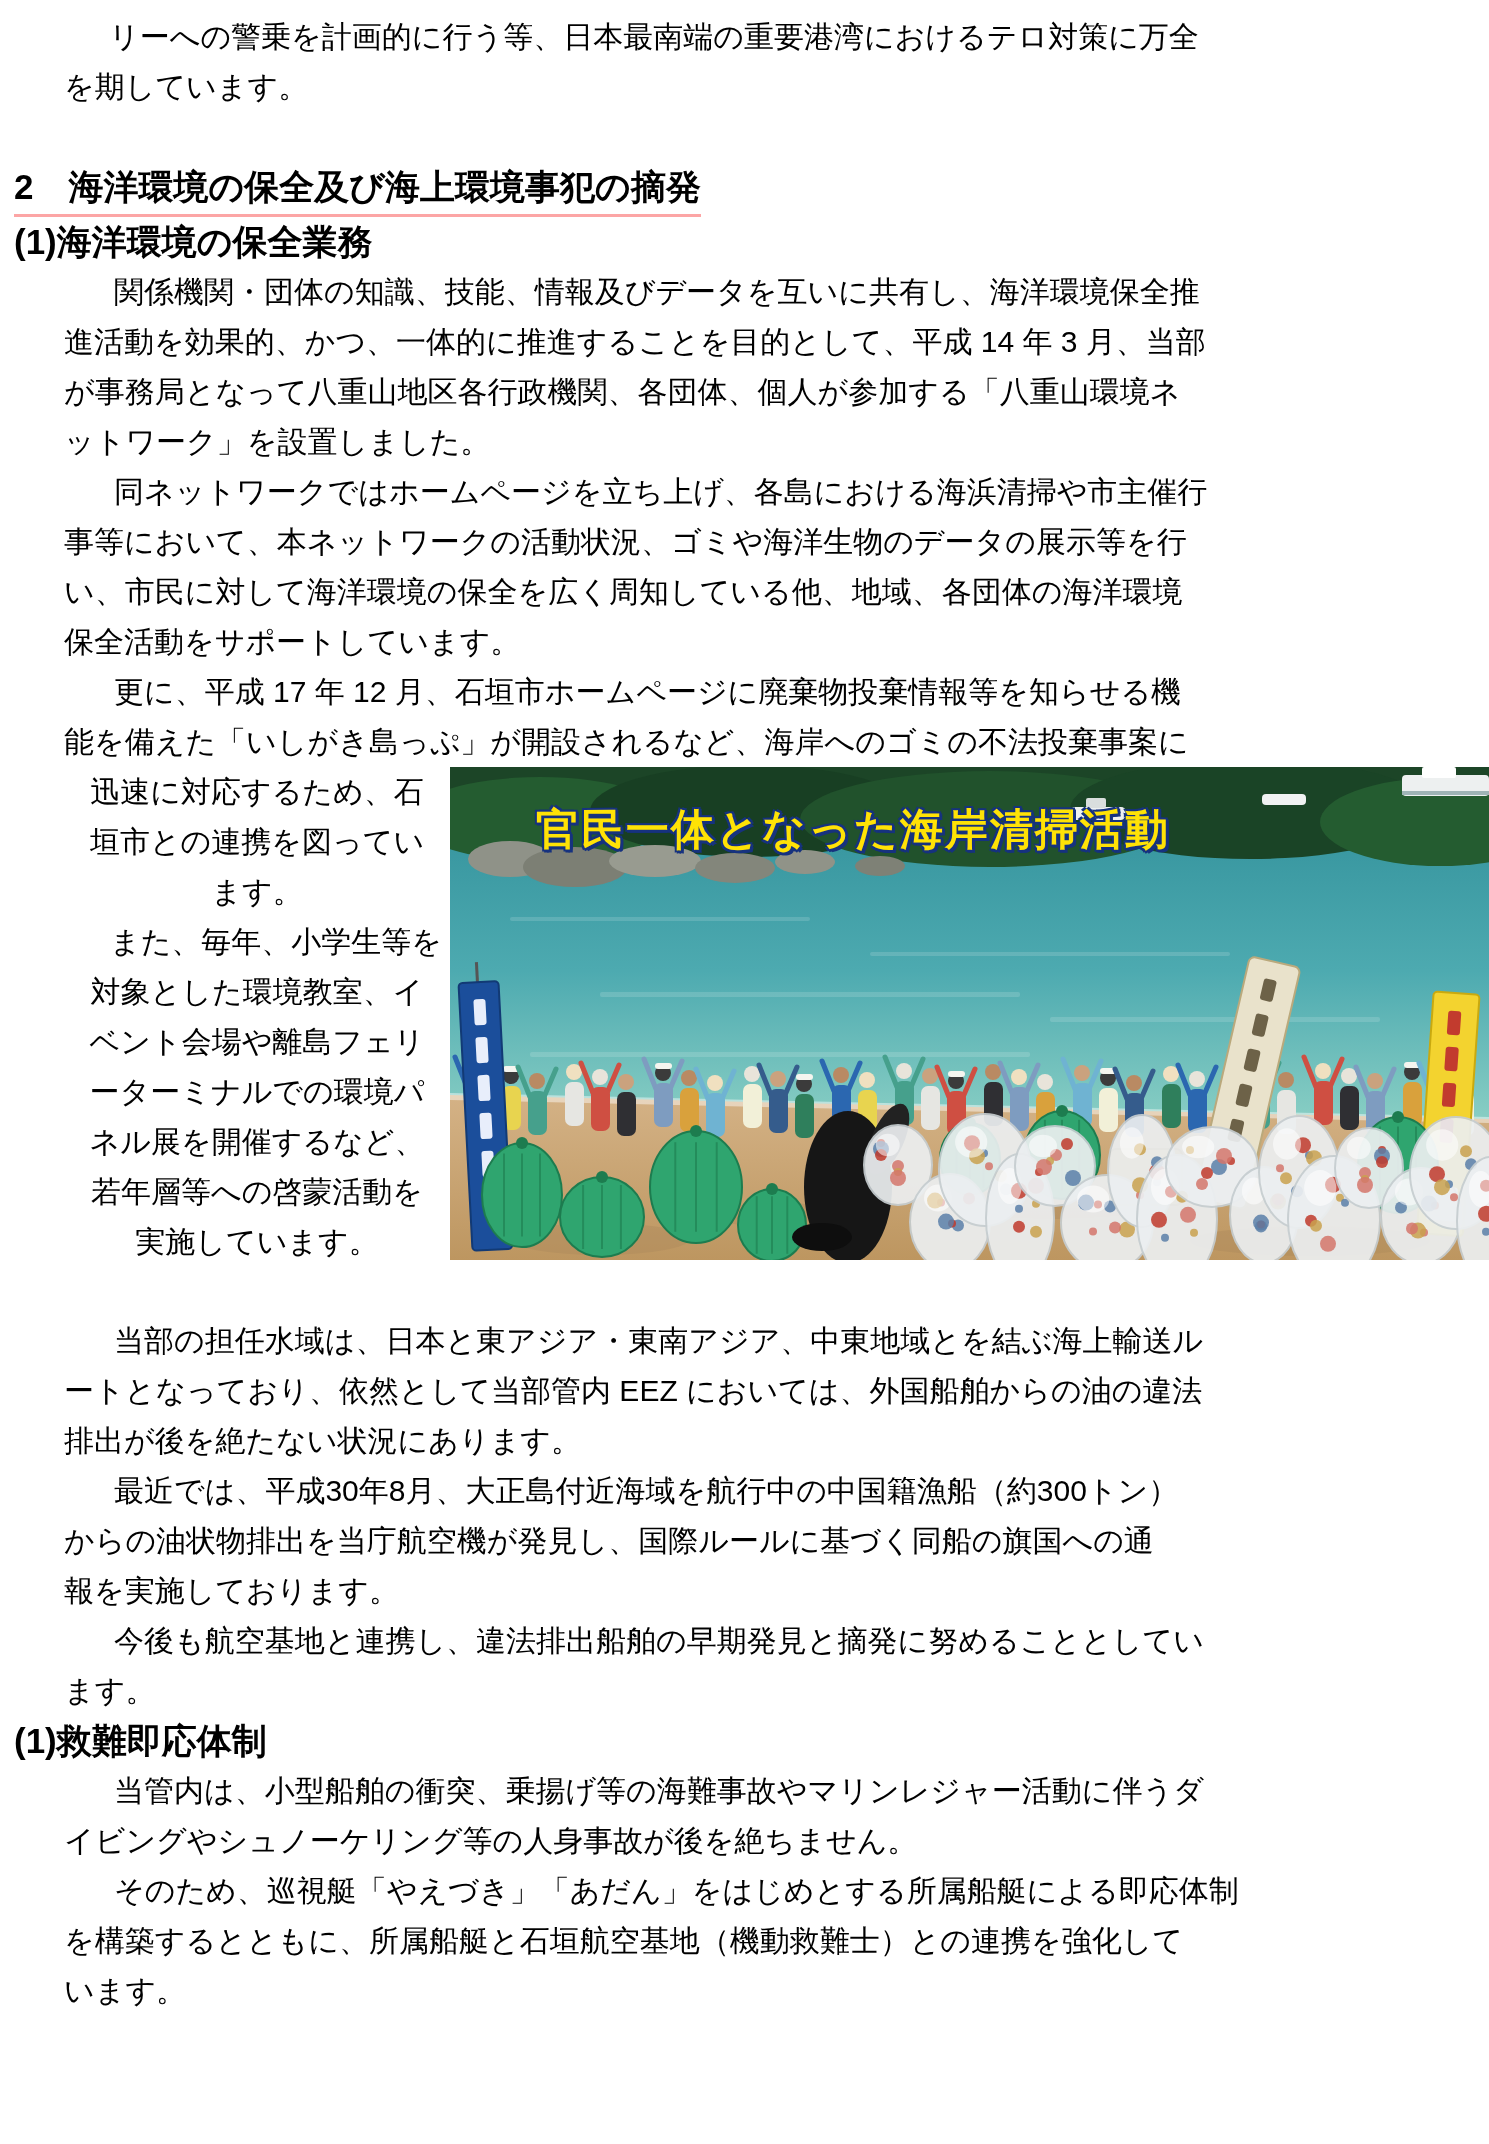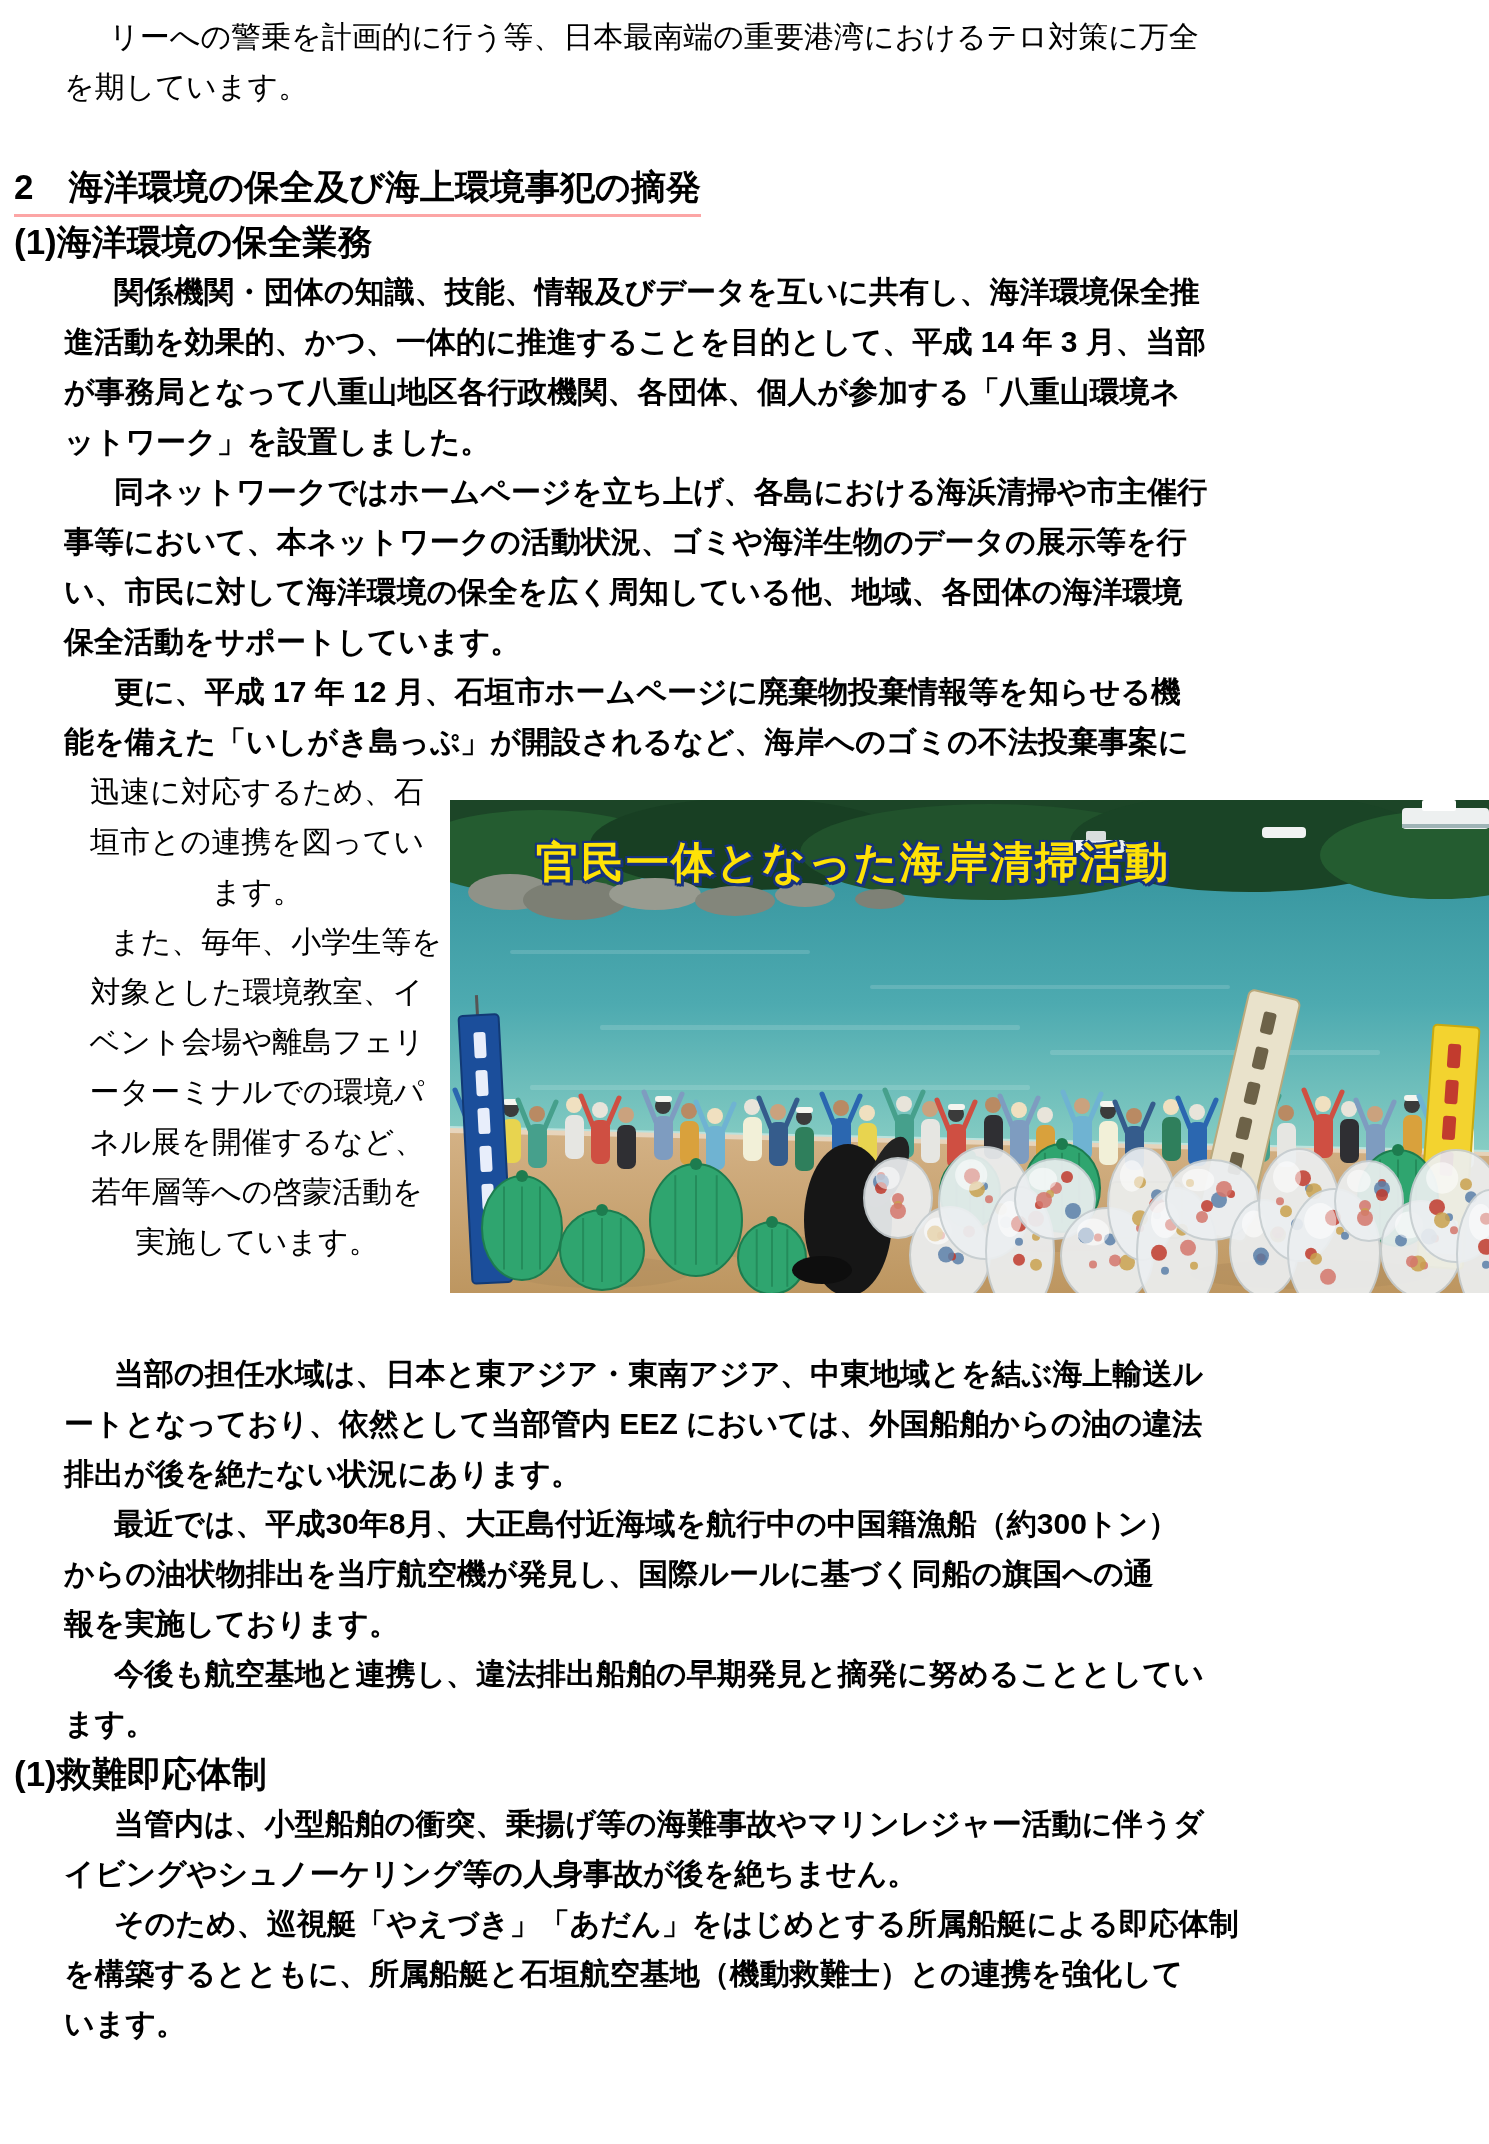--- a/index.html
+++ b/index.html
@@ -2,30 +2,30 @@
 <html><head>
 <meta charset="utf-8">
 <style>
   html,body{margin:0;padding:0;background:#ffffff;}
   body{width:1489px;height:2144px;overflow:hidden;
        font-family:"Liberation Sans","DejaVu Sans",sans-serif;color:#000;}
   .doc{box-sizing:border-box;width:1489px;padding:12px 0 0 64px;}
   .bodytext{margin:0;font-size:30px;line-height:50px;white-space:pre-line;
             font-family:"Liberation Sans","DejaVu Sans",sans-serif;}
   .p-intro{text-indent:45px;}
-  .p-indent{text-indent:50px;font-weight:bold;}
+  .p-indent{text-indent:50px;}
   .p-indent-sm{text-indent:38px;}
   .heading{margin:0 0 0 -50px;font-size:35px;line-height:50px;font-weight:700;white-space:pre;}
   .heading .u{display:inline-block;border-bottom:3px solid #fca5a5;padding-bottom:2px;}
   .subheading{margin:0 0 0 -50px;font-size:35px;line-height:50px;font-weight:700;white-space:pre;}
   .gap-top-50{margin-top:50px;}
   .gap-top-52{margin-top:52px;}
   .wrap-row{display:flex;align-items:flex-start;}
   .wrap-left{flex:0 0 386px;width:386px;text-align:center;}
-  .photo{position:relative;flex:0 0 1039px;width:1039px;height:549px;overflow:hidden;margin-top:33px;}
+  .photo{position:relative;flex:0 0 1039px;width:1039px;height:549px;overflow:hidden;}
   .photo svg{display:block;}
   .photo-caption{position:absolute;left:86px;top:34px;font-size:43px;font-weight:700;
     letter-spacing:2px;white-space:nowrap;
     text-shadow:3px 3px 0 #16327f,-2px -2px 0 #16327f,2px -2px 0 #16327f,
                 -2px 2px 0 #16327f,0 3px 0 #16327f,3px 0 0 #16327f;}
 </style>
 </head>
 <body>
 
 <div class="doc">

